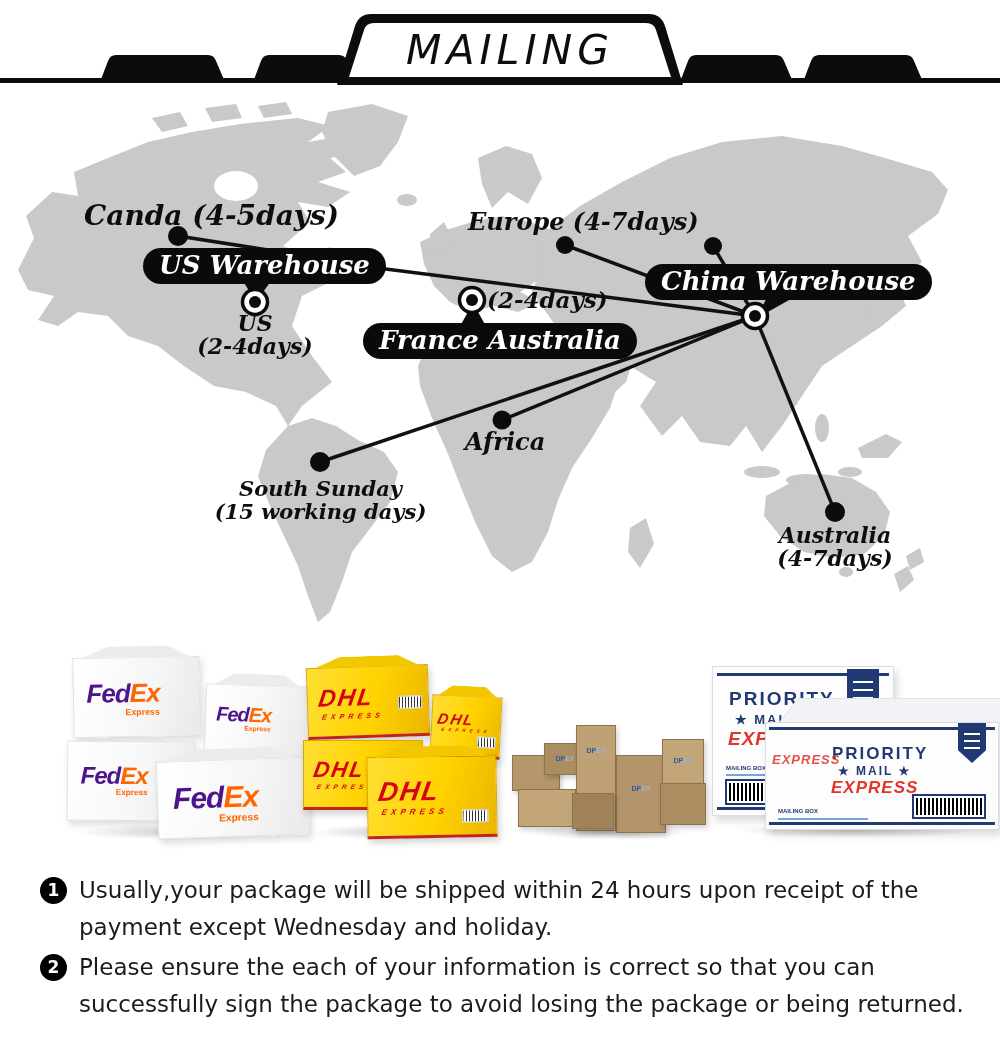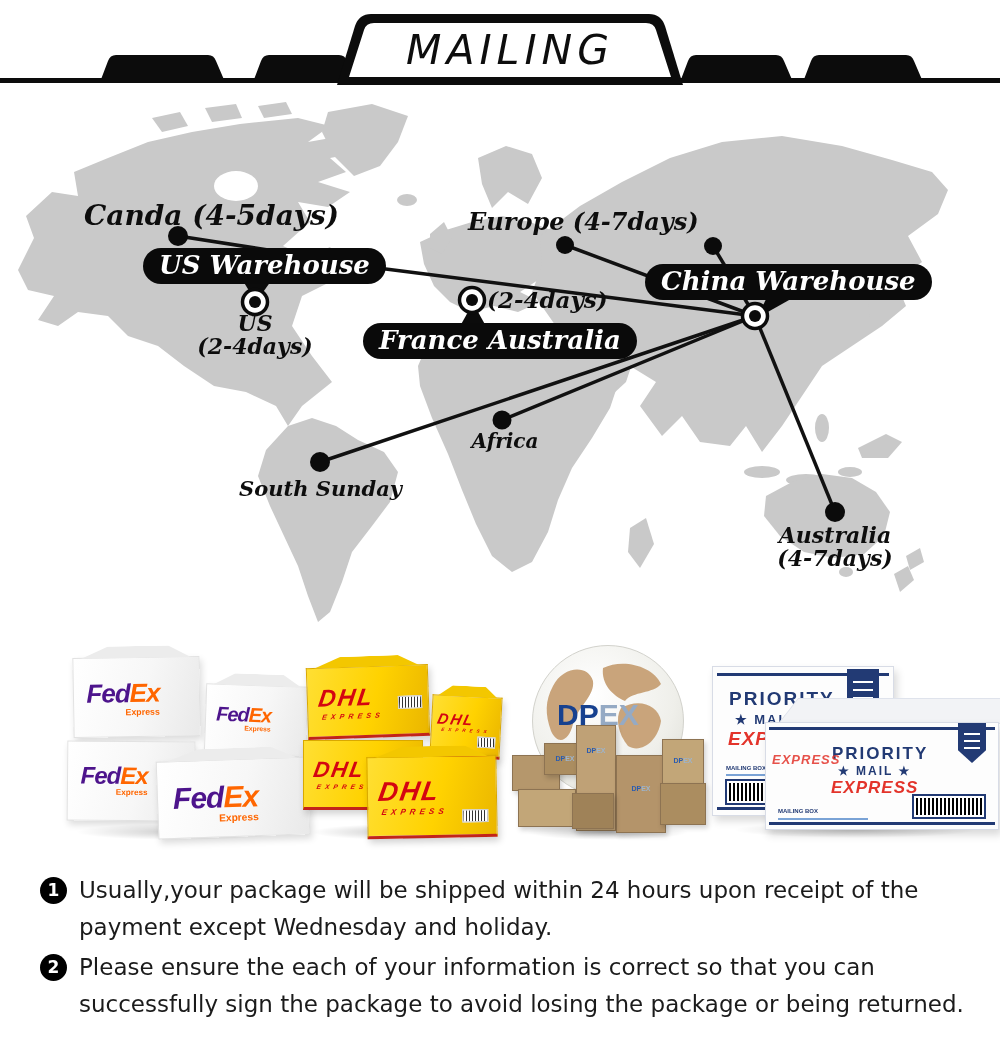--- a/index.html
+++ b/index.html
@@ -171,25 +171,26 @@
 <div class="map-label" style="left:84px;top:199px;font-size:28px;">Canda (4-5days)</div>
 <div class="map-label" style="left:468px;top:207px;font-size:24px;">Europe (4-7days)</div>
 <div class="pill" style="left:143px;top:248px;">US Warehouse</div>
 <div class="pill" style="left:645px;top:264px;">China Warehouse</div>
 <div class="pill" style="left:363px;top:323px;">France Australia</div>
 <div class="map-label" style="left:487px;top:286px;font-size:23px;">(2-4days)</div>
 <div class="map-label two-line" style="left:190px;top:312px;width:130px;font-size:22px;">
   <span>US</span><br>
   <span>(2-4days)</span>
 </div>
-<div class="map-label two-line" style="left:395px;top:430px;width:220px;font-size:20px;">
+<div class="map-label two-line" style="left:395px;top:430px;width:220px;font-size:24px;">
   <span>Africa</span><br>
 </div>
 <div class="map-label two-line" style="left:208px;top:477px;width:225px;font-size:21px;">
   <span>South Sunday</span><br>
+  <span>(15 working days)</span>
 </div>
 <div class="map-label two-line" style="left:760px;top:524px;width:150px;font-size:22px;">
   <span>Australia</span><br>
   <span>(4-7days)</span>
 </div>
 
 <div class="courier" style="left:55px;top:643px;width:250px;height:197px;">
   <div class="shadow"></div>
   <div class="pbox" style="left:18px;top:14px;width:125px;height:78px;transform:rotate(-1deg);">
     <div class="lid"></div>
@@ -250,33 +251,20 @@
     <div class="dhl-logo" style="font-size:27px;">
       <span>DHL</span>
       <span class="dhl-tag">EXPRESS</span>
     </div>
     <div class="sticker" style="right:8px;bottom:12px;width:24px;height:11px;"></div>
   </div>
 </div>
 
 <div class="courier" style="left:510px;top:643px;width:195px;height:197px;">
   <div class="shadow"></div>
-  <div class="globe" style="left:22px;top:2px;width:150px;height:150px;">
-    <svg width="150" height="150" viewBox="0 0 150 150">
-      <g fill="#c9a47b">
-        <path d="M20,40 C30,20 55,18 60,35 C62,50 45,60 40,78 C36,95 25,100 18,85 C12,68 12,55 20,40 Z"></path>
-        <path d="M70,22 C90,12 120,20 128,38 C120,48 100,45 92,55 C80,50 68,38 70,22 Z"></path>
-        <path d="M88,62 C105,52 125,58 128,75 C125,95 108,108 95,100 C85,88 82,72 88,62 Z"></path>
-        <path d="M52,108 C62,102 74,106 72,116 C68,124 54,122 52,108 Z"></path>
-      </g>
-    </svg>
-    <div class="dpex-logo" style="left:24px;top:52px;">
-      <span class="dpex-dp">DP</span><span class="dpex-ex">EX</span>
-    </div>
-  </div>
   <div class="cbox" style="left:2px;top:112px;width:46px;height:34px;background:#b5976c;"></div>
   <div class="cbox" style="left:8px;top:146px;width:56px;height:36px;background:#c2a678;"></div>
   <div class="cbox" style="left:34px;top:100px;width:40px;height:30px;background:#ab8d60;">
     <div class="mini"><span>DP</span><span style="color:#9db4cc">EX</span></div>
   </div>
   <div class="cbox" style="left:66px;top:82px;width:38px;height:104px;background:#bfa176;">
     <div class="mini" style="top:20%;"><span>DP</span><span style="color:#9db4cc">EX</span></div>
   </div>
   <div class="cbox" style="left:106px;top:112px;width:48px;height:76px;background:#b4946a;">
     <div class="mini"><span>DP</span><span style="color:#9db4cc">EX</span></div>

